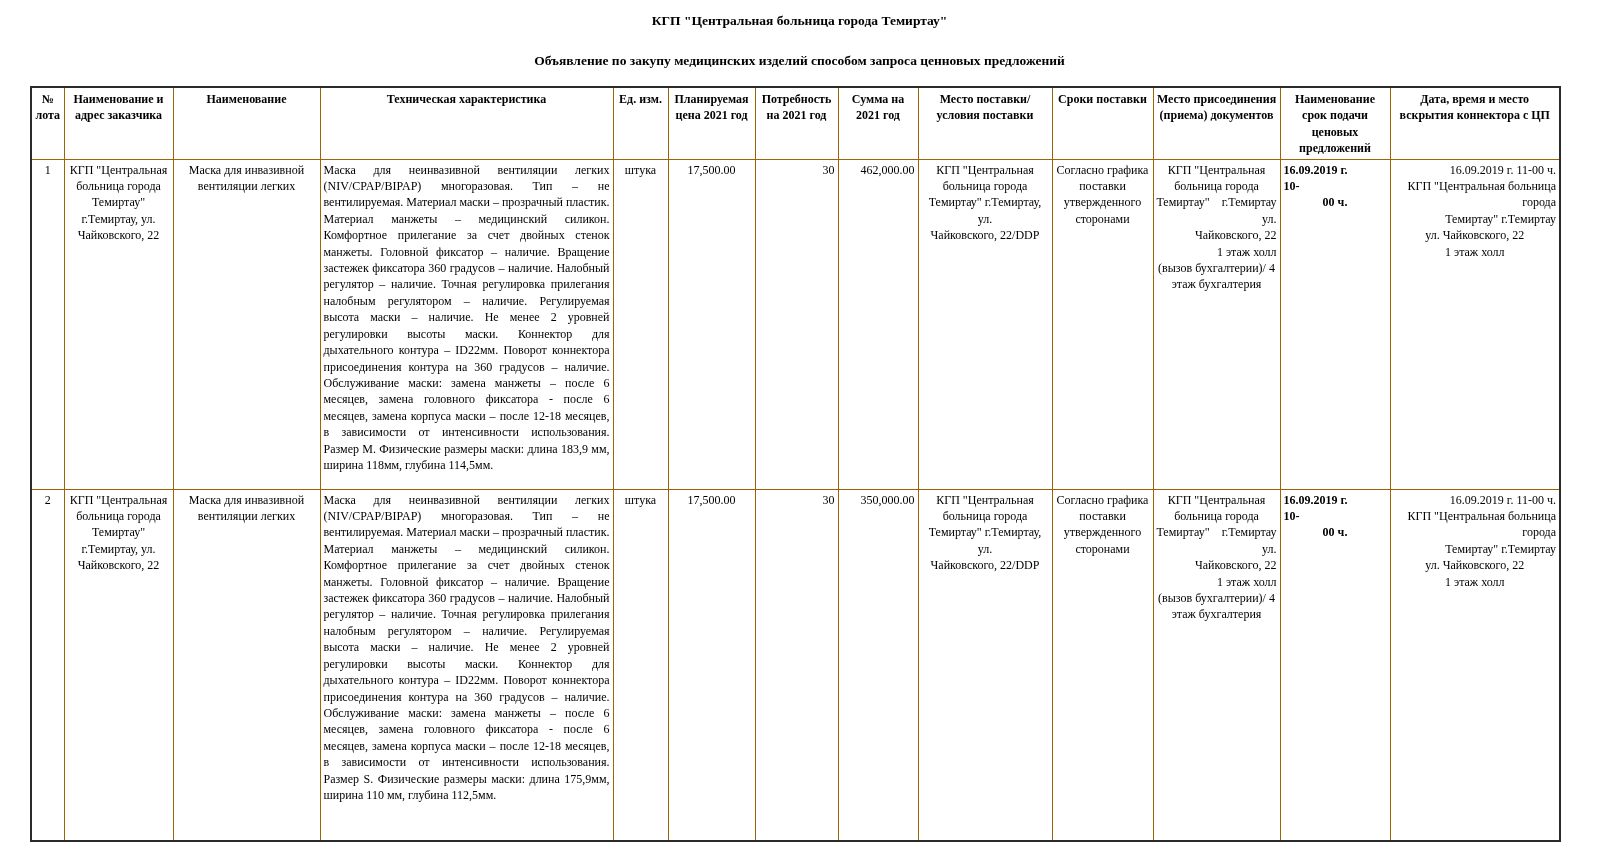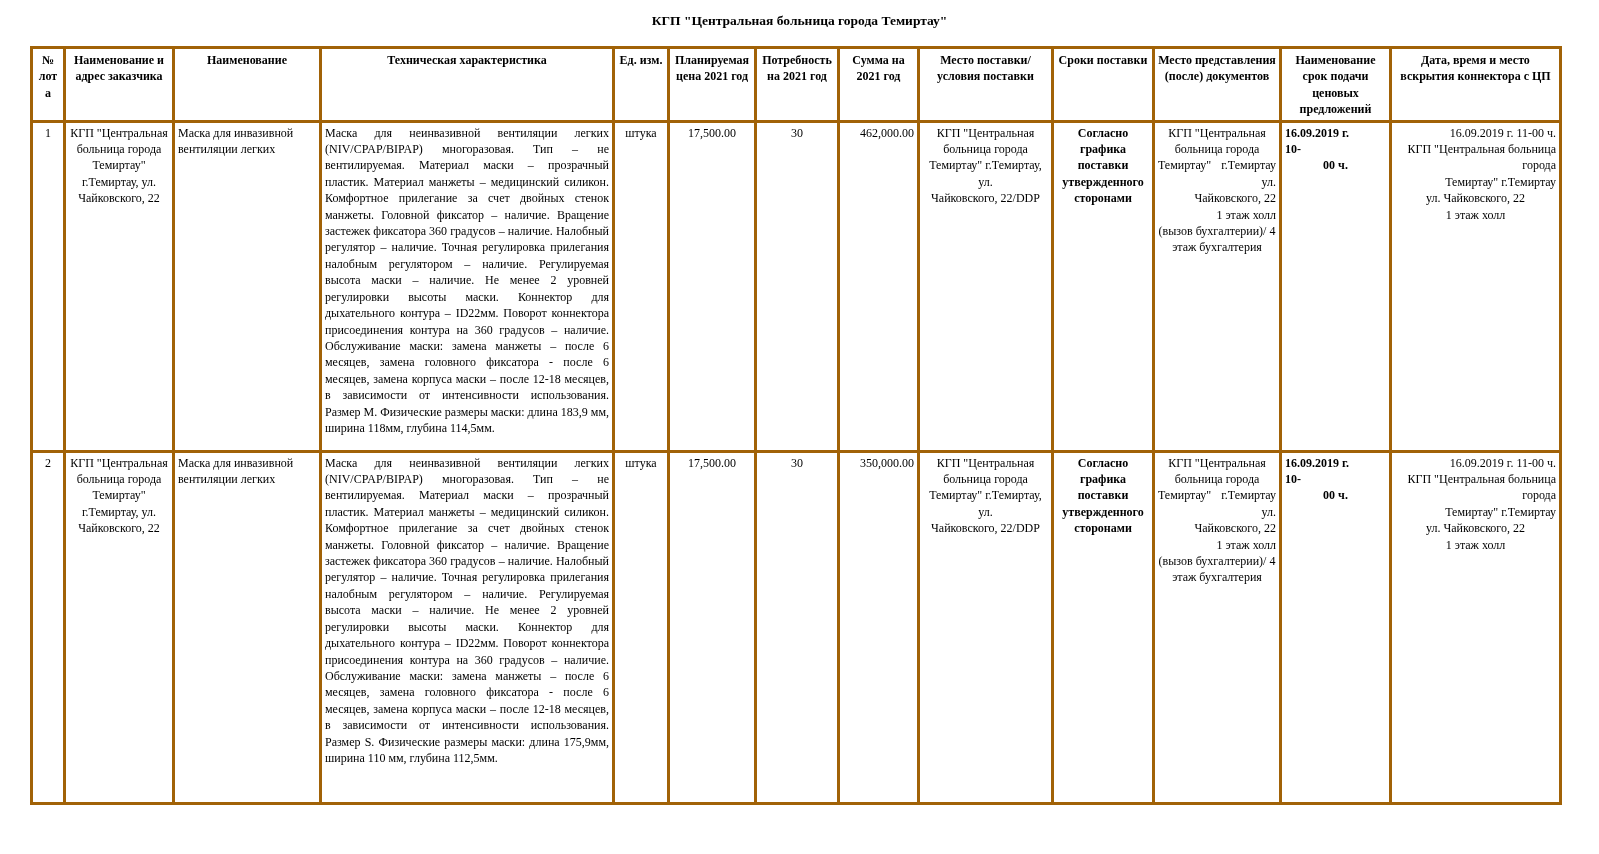--- a/index.html
+++ b/index.html
@@ -24,21 +24,21 @@
     font-size: 13.5px;
   }
   table.proc {
     margin: 17px 0 0 30px;
     border-collapse: collapse;
     table-layout: fixed;
     width: 1529px;
     border: 2px solid #2b2b2b;
   }
   table.proc th, table.proc td {
-    border: 3px solid #a16207;
+    border: 1px solid #a16207;
     vertical-align: top;
     font-size: 12px;
     line-height: 16.4px;
     padding: 2px 3px;
     overflow: hidden;
     word-wrap: break-word;
   }
   table.proc th {
     font-weight: bold;
     text-align: center;
@@ -47,39 +47,40 @@
   tr.hdr { height: 62px; }
   tr.row1 { height: 330px; }
   tr.row2 { height: 352px; }
   .pre { white-space: pre-line; }
   .al-c { text-align: center; }
   .al-l { text-align: right; }
   .al-r { text-align: right; }
   .al-j { text-align: justify; text-align-last: justify; }
   td.c-lot { text-align: center; }
   td.c-customer { text-align: center; }
-  td.c-name { text-align: left; }
+  td.c-name { text-align: center; }
   td.c-specs { text-align: justify; padding: 2px 5px 2px 4px; }
   td.c-unit { text-align: center; }
   td.c-price { text-align: center; }
-  td.c-qty { text-align: center; padding-right: 7px; }
+  td.c-qty { text-align: right; padding-right: 7px; }
   td.c-total { text-align: right; padding-right: 7px; }
   td.c-place { text-align: center; }
-  td.c-terms { text-align: center; font-weight: bold; }
+  td.c-terms { text-align: center; }
   td.c-docs { padding: 2px 5px; }
   td.c-deadline { font-weight: bold; padding: 2px 5px; }
   td.c-opening { padding: 2px 5px; }
   .dl-row { display: flex; justify-content: flex-start; flex-direction: column; }
   .ln { min-height: 16.4px; }
 </style>
 </head>
 <body>
 
 <div class="page">
   <div class="title">КГП "Центральная больница города Темиртау"</div>
+  <div class="subtitle">Объявление по закупу медицинских изделий способом запроса ценновых предложений</div>
 
   <table class="proc">
     <colgroup>
       <col style="width:33px">
         <col style="width:109px">
         <col style="width:147px">
         <col style="width:293px">
       <col style="width:55px">
         <col style="width:87px">
         <col style="width:83px">
@@ -95,21 +96,21 @@
         <th>№ лота</th>
         <th>Наименование и адрес заказчика</th>
         <th>Наименование</th>
         <th>Техническая характеристика</th>
         <th>Ед. изм.</th>
         <th>Планируемая цена 2021 год</th>
         <th>Потребность на 2021 год</th>
         <th>Сумма на 2021 год</th>
         <th>Место поставки/условия поставки</th>
         <th>Сроки поставки</th>
-        <th>Место представления (после) документов</th>
+        <th>Место присоединения (приема) документов</th>
         <th>Наименование срок подачи ценовых предложений</th>
         <th>Дата, время и место вскрытия коннектора с ЦП</th>
       </tr>
     </thead>
     <tbody>
       <tr class="row1">
         <td class="c-lot">1</td>
         <td class="c-customer pre">КГП "Центральная
 больница города
 Темиртау"

